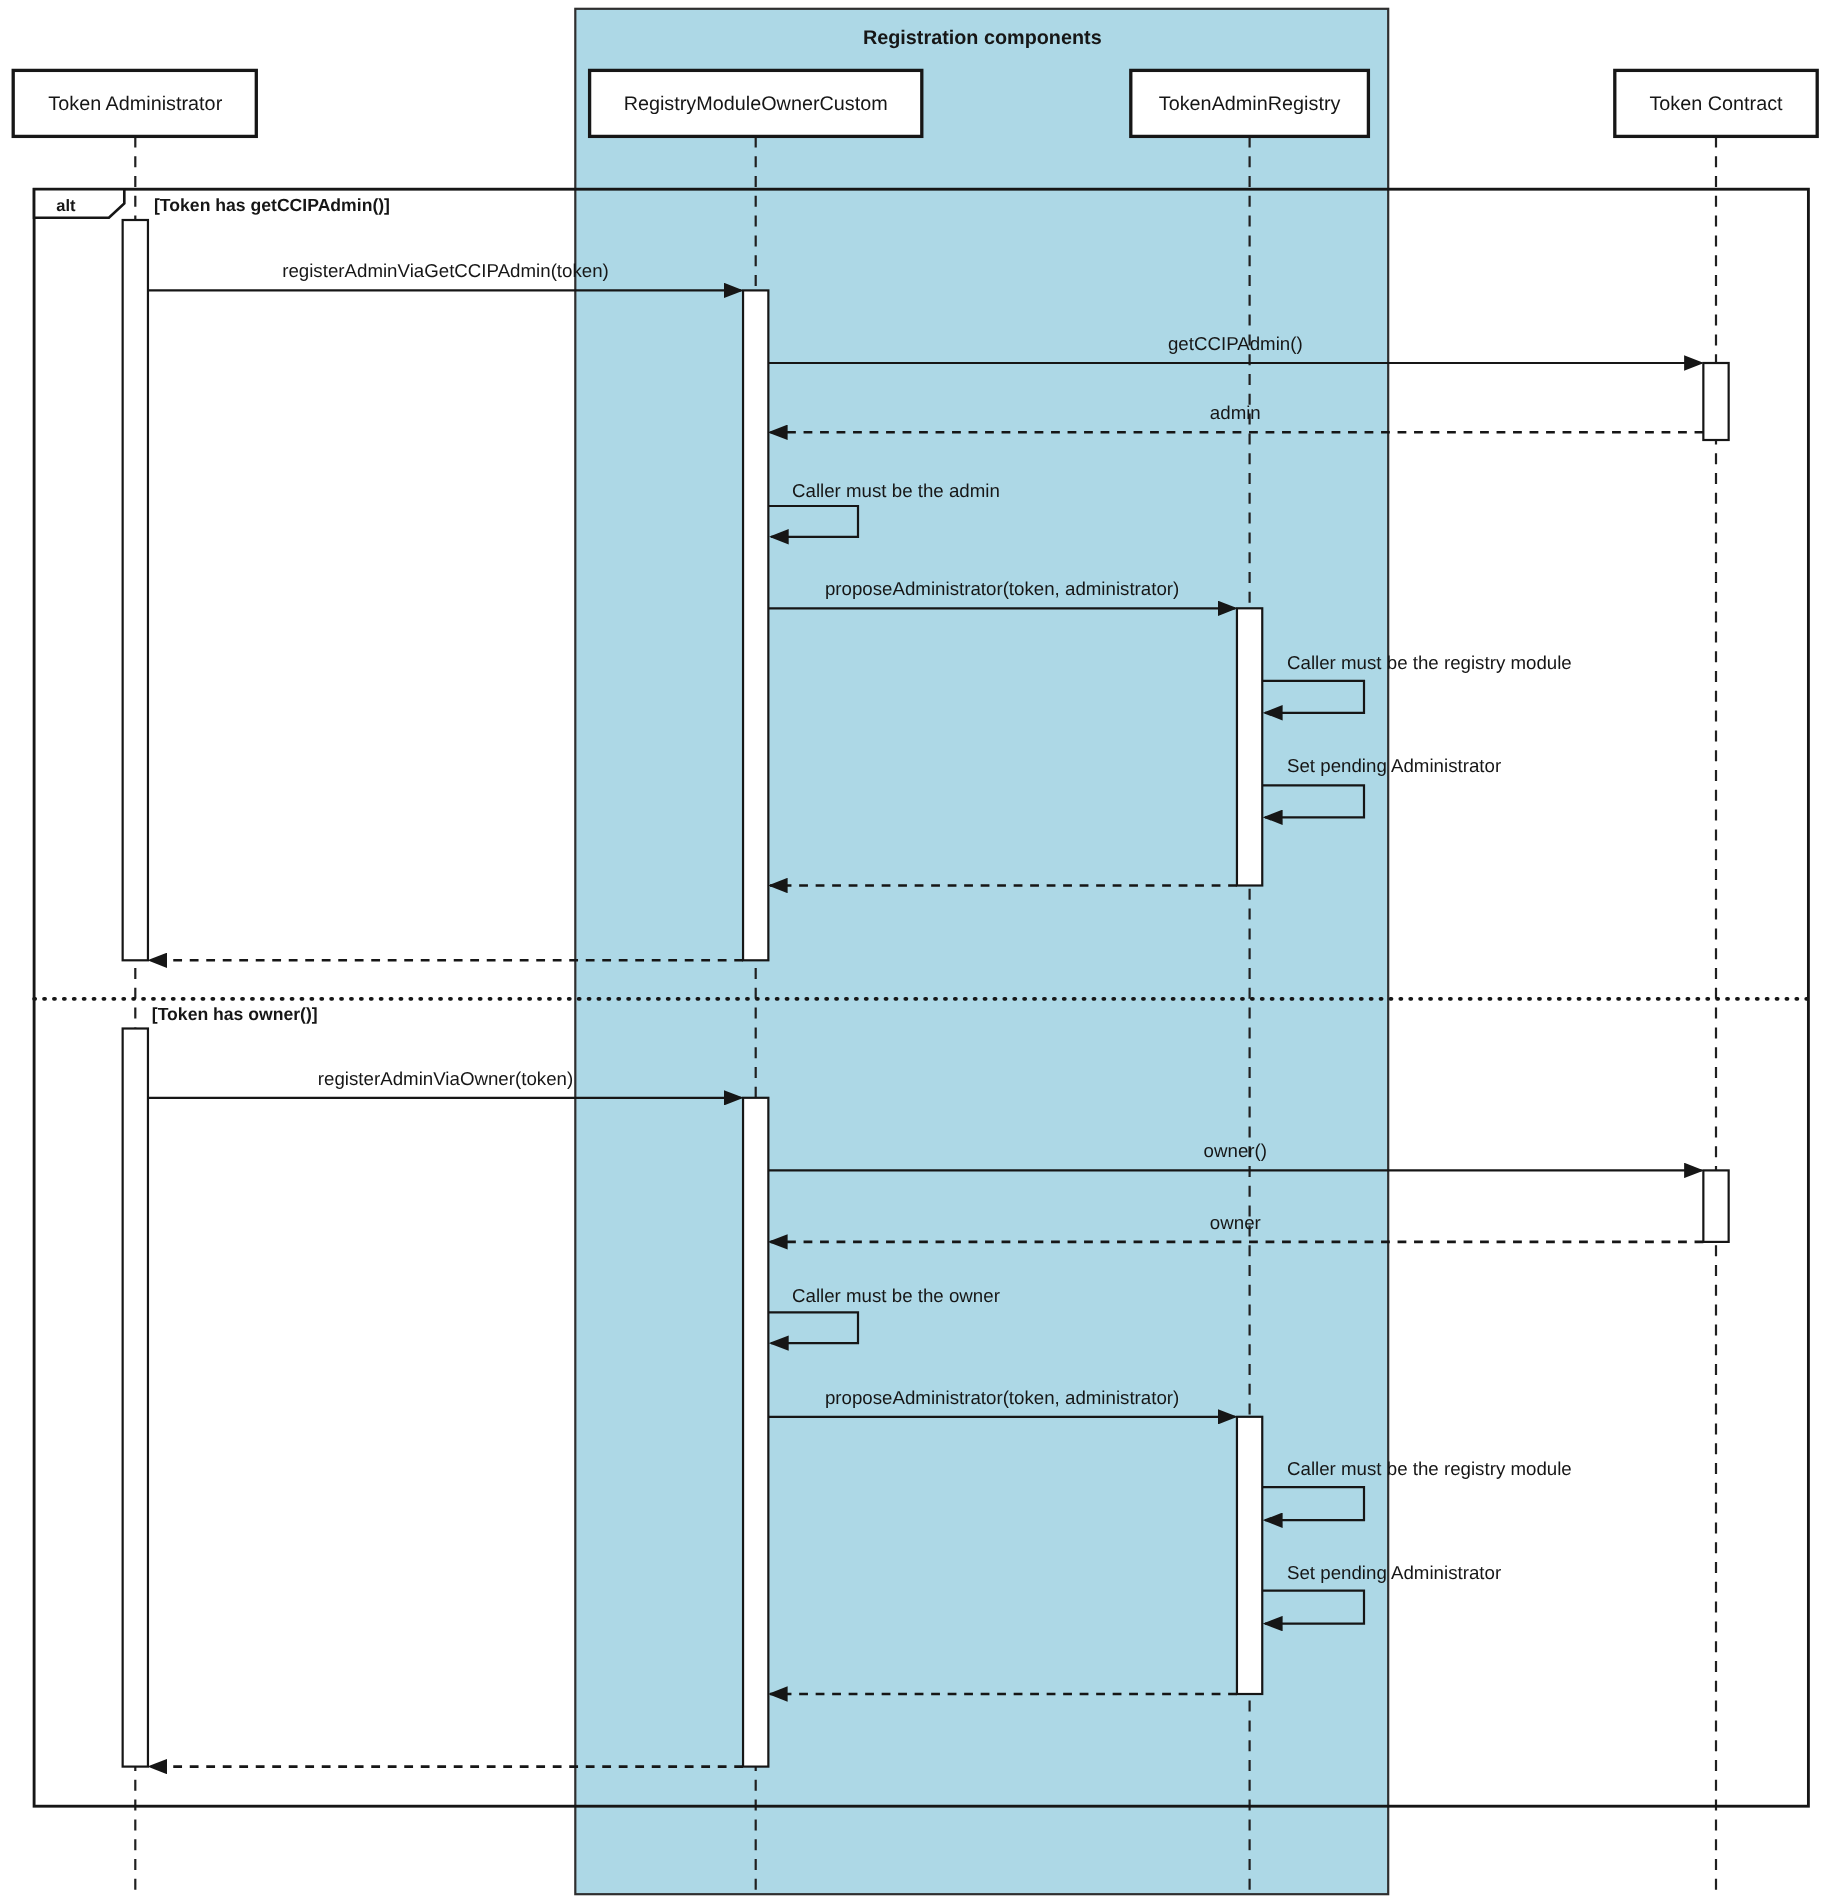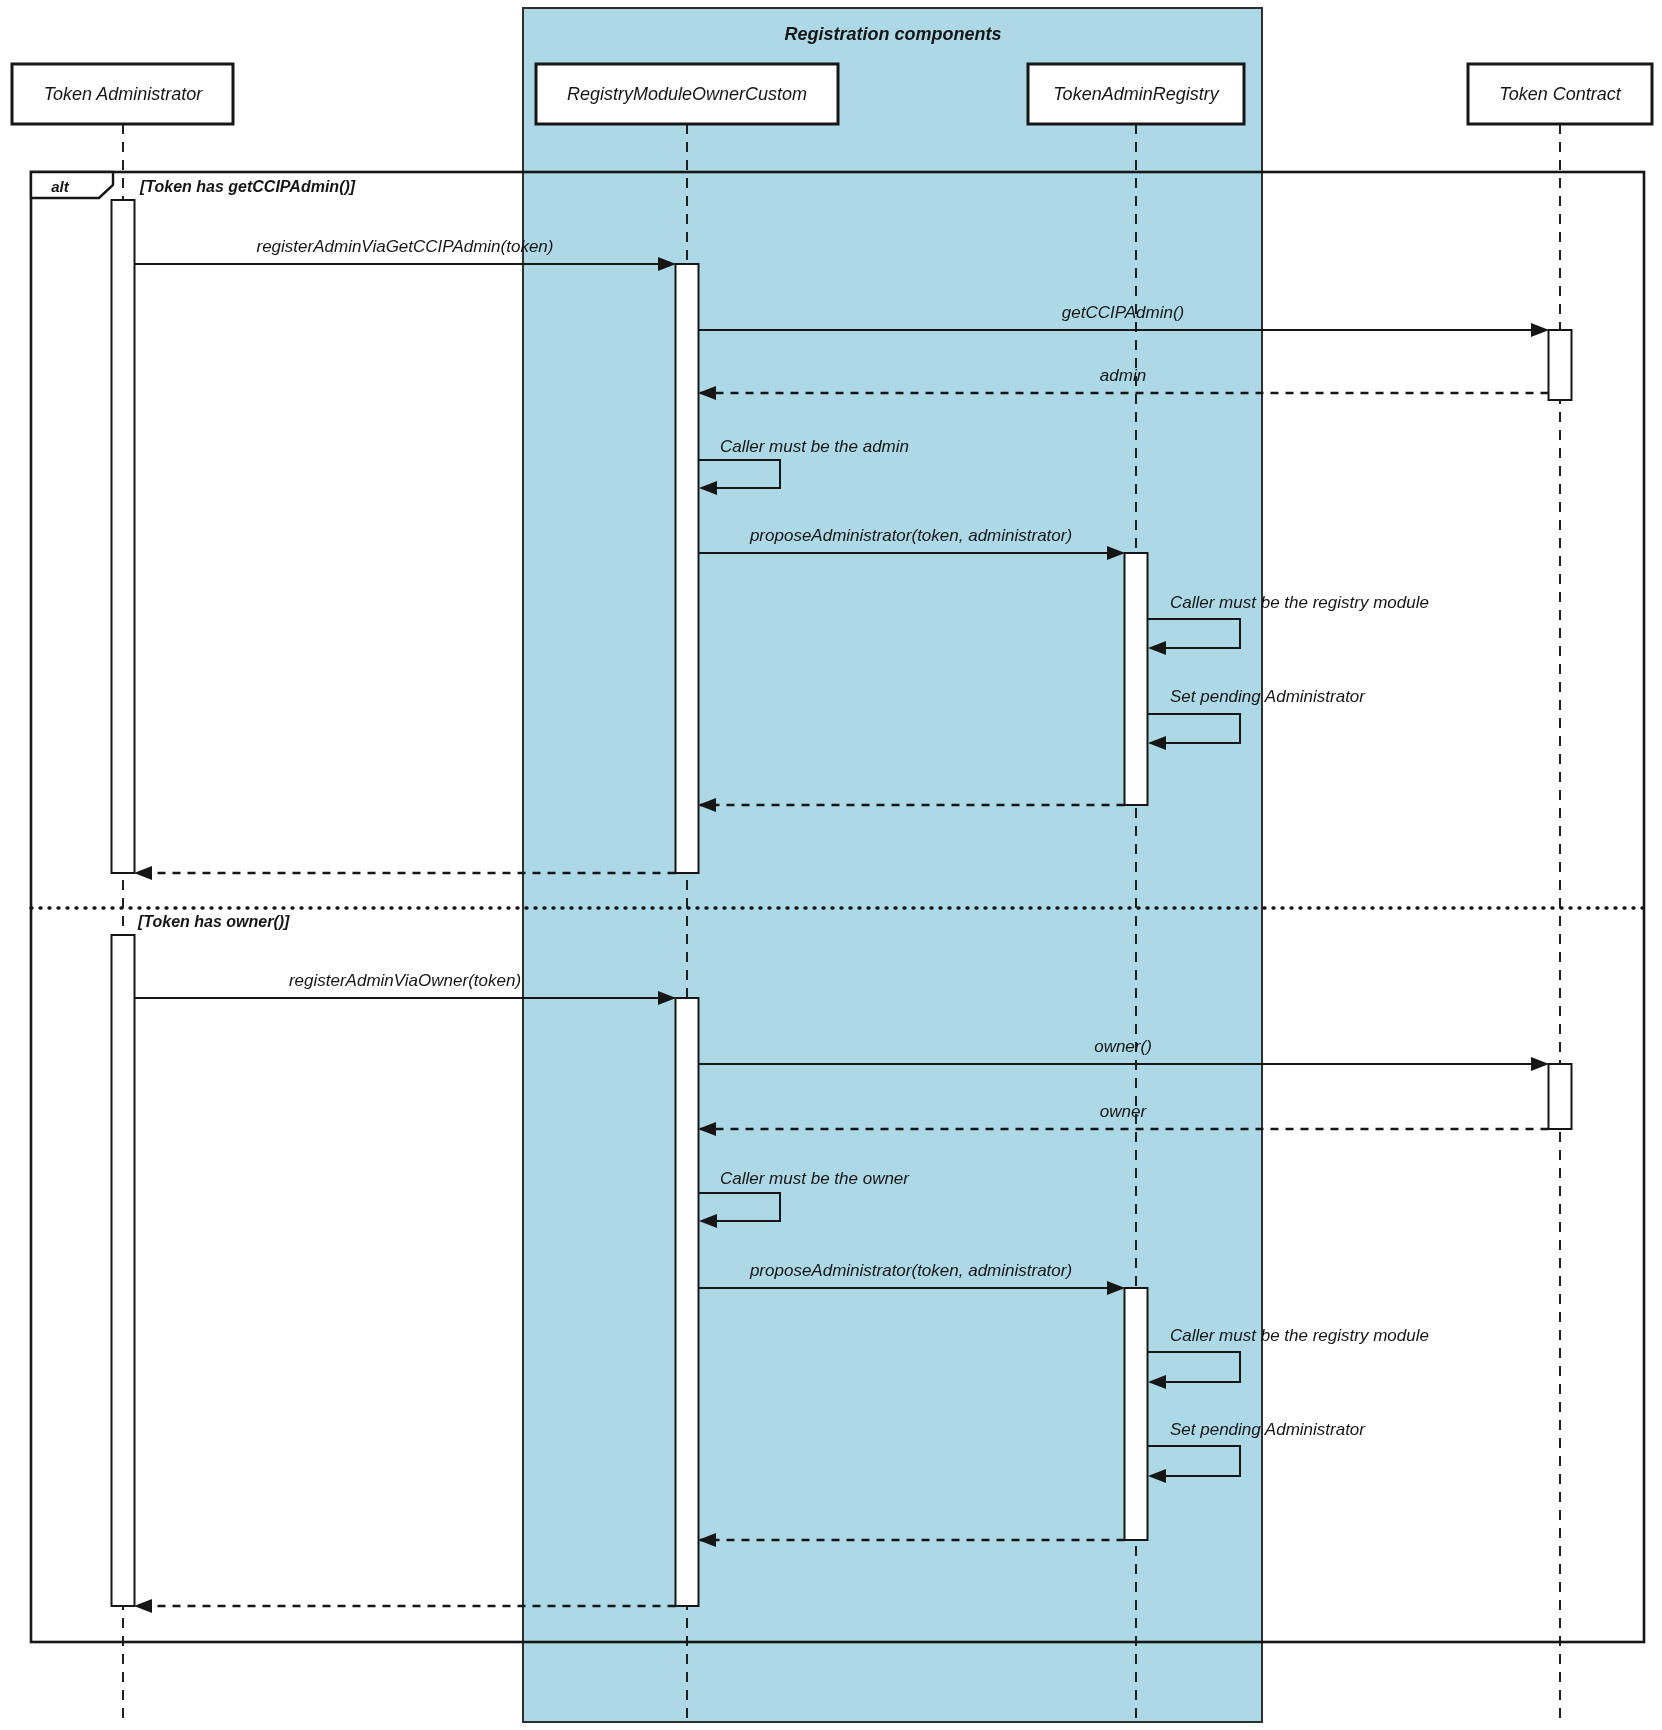--- a/index.html
+++ b/index.html
@@ -2,21 +2,20 @@
 <html><head>
 <meta charset="utf-8">
 <style>
   html, body { margin: 0; padding: 0; background: #ffffff; }
   .stage {
     position: relative;
     width: 1662px;
     height: 1730px;
     background: #ffffff;
     font-family: "Liberation Sans", sans-serif;
-    font-style: italic;
   }
   svg { display: block; }
   text {
     font-family: "Liberation Sans", sans-serif;
     fill: #161616;
   }
   .msg-label   { font-size: 17px; }
   .actor-label { font-size: 18px; }
   .guard-label { font-size: 16px; font-weight: bold; }
   .title-label { font-size: 18px; font-weight: bold; }

